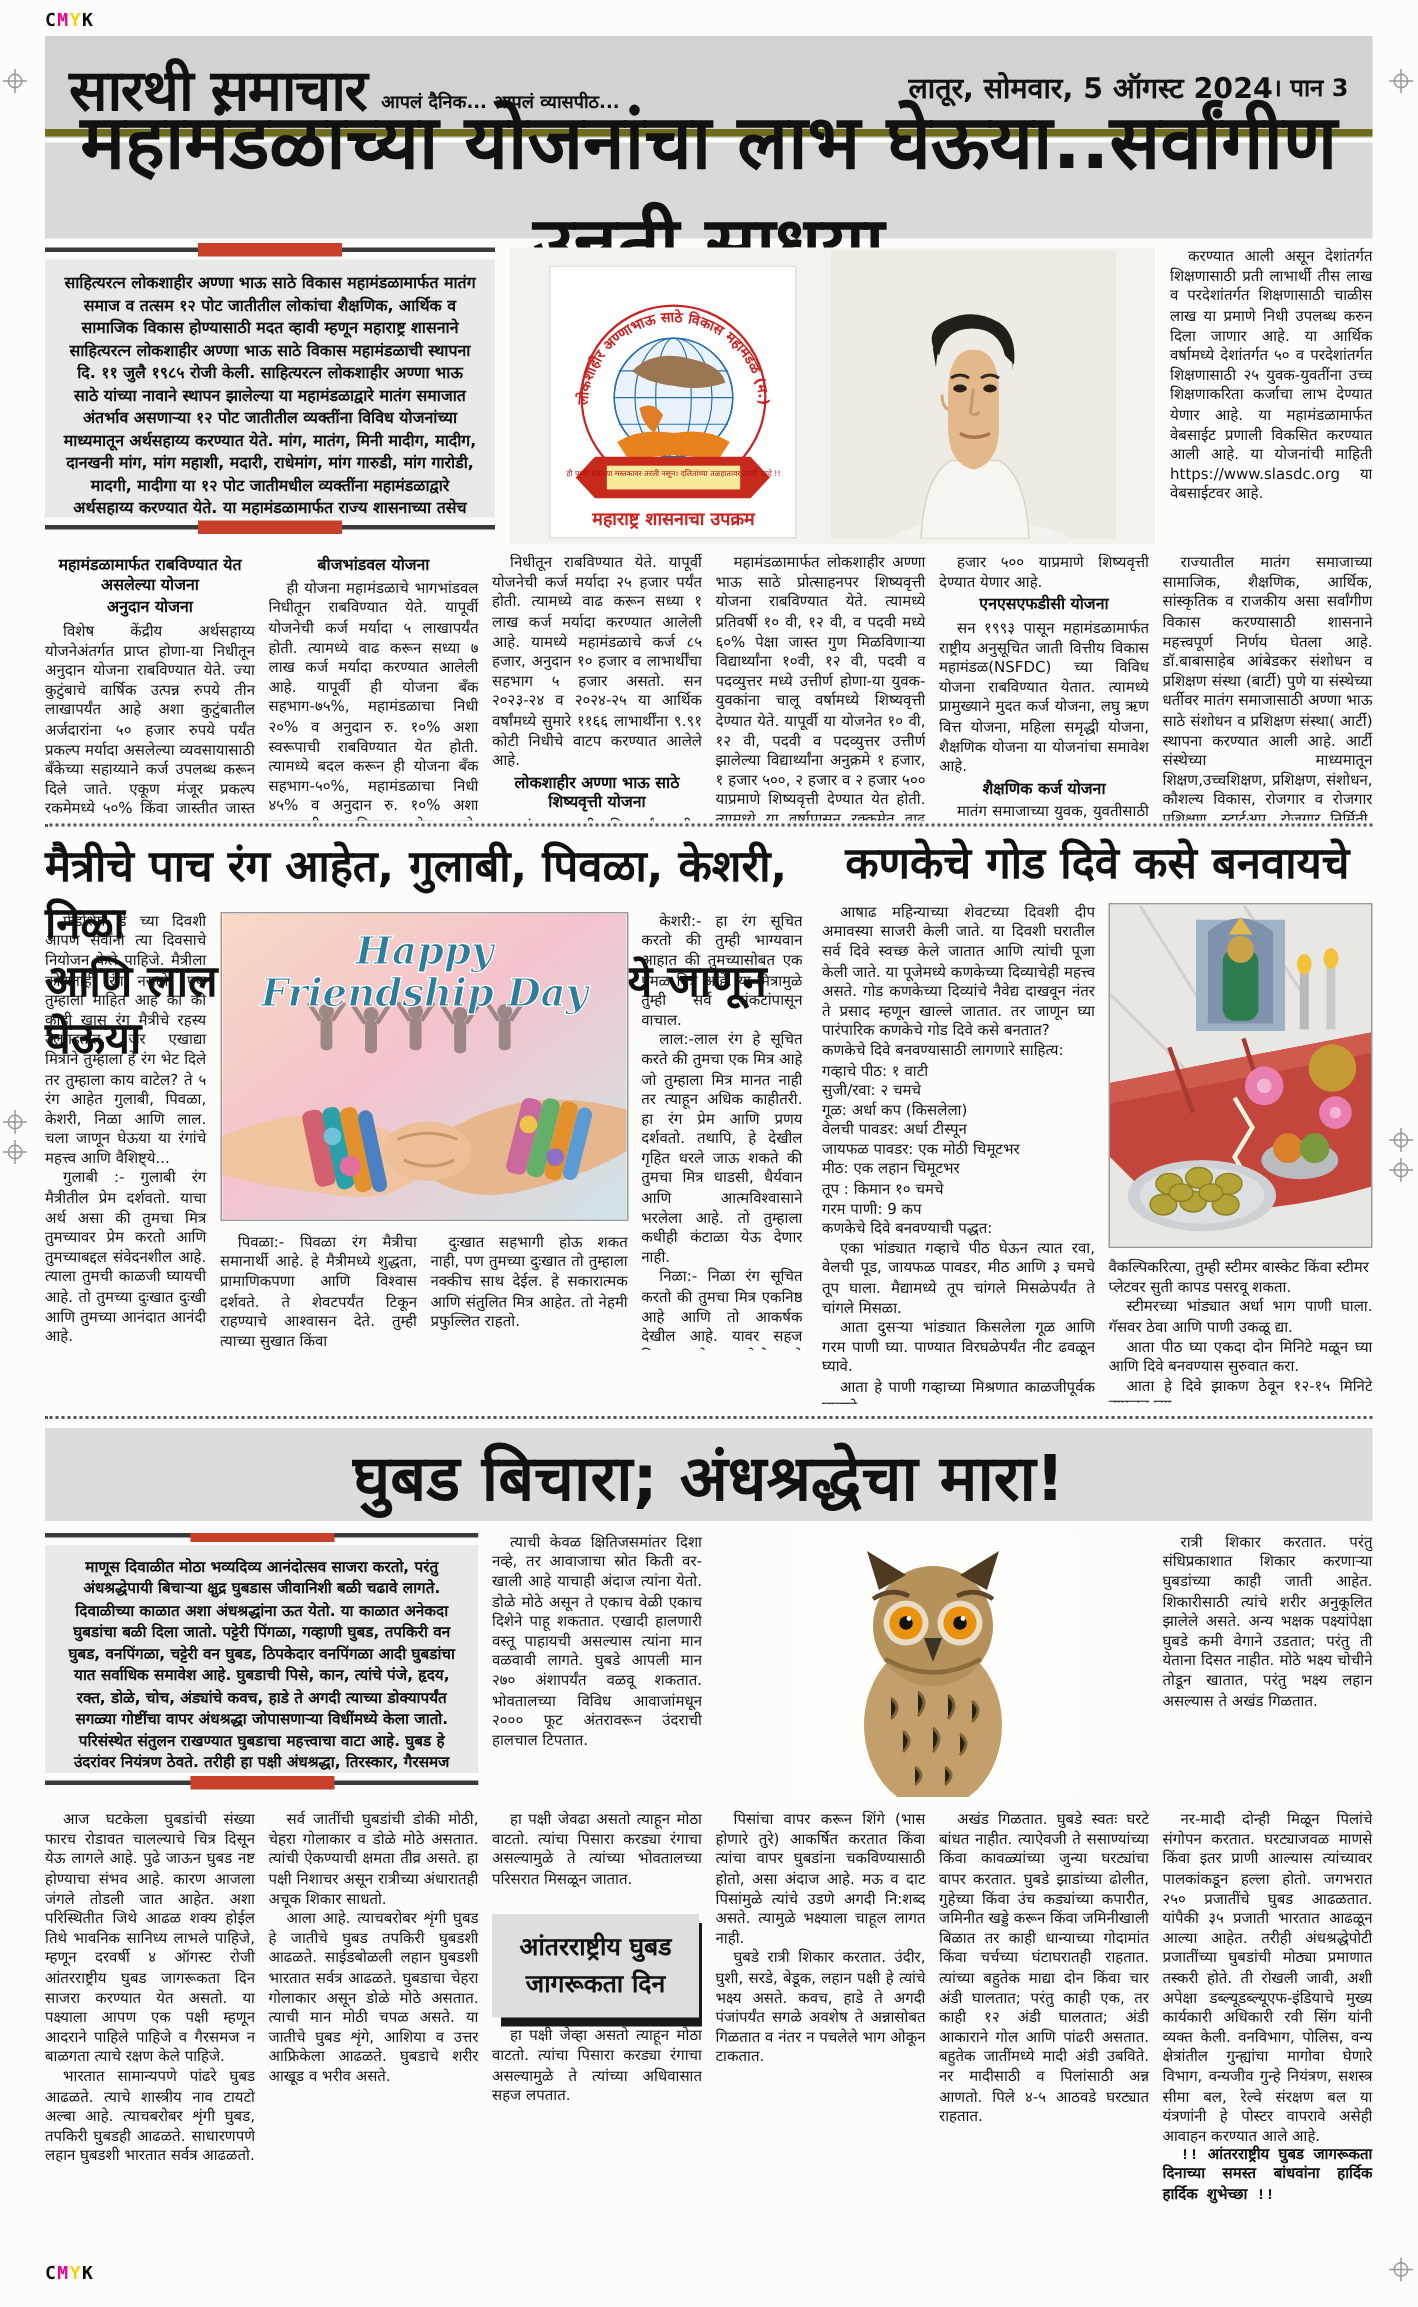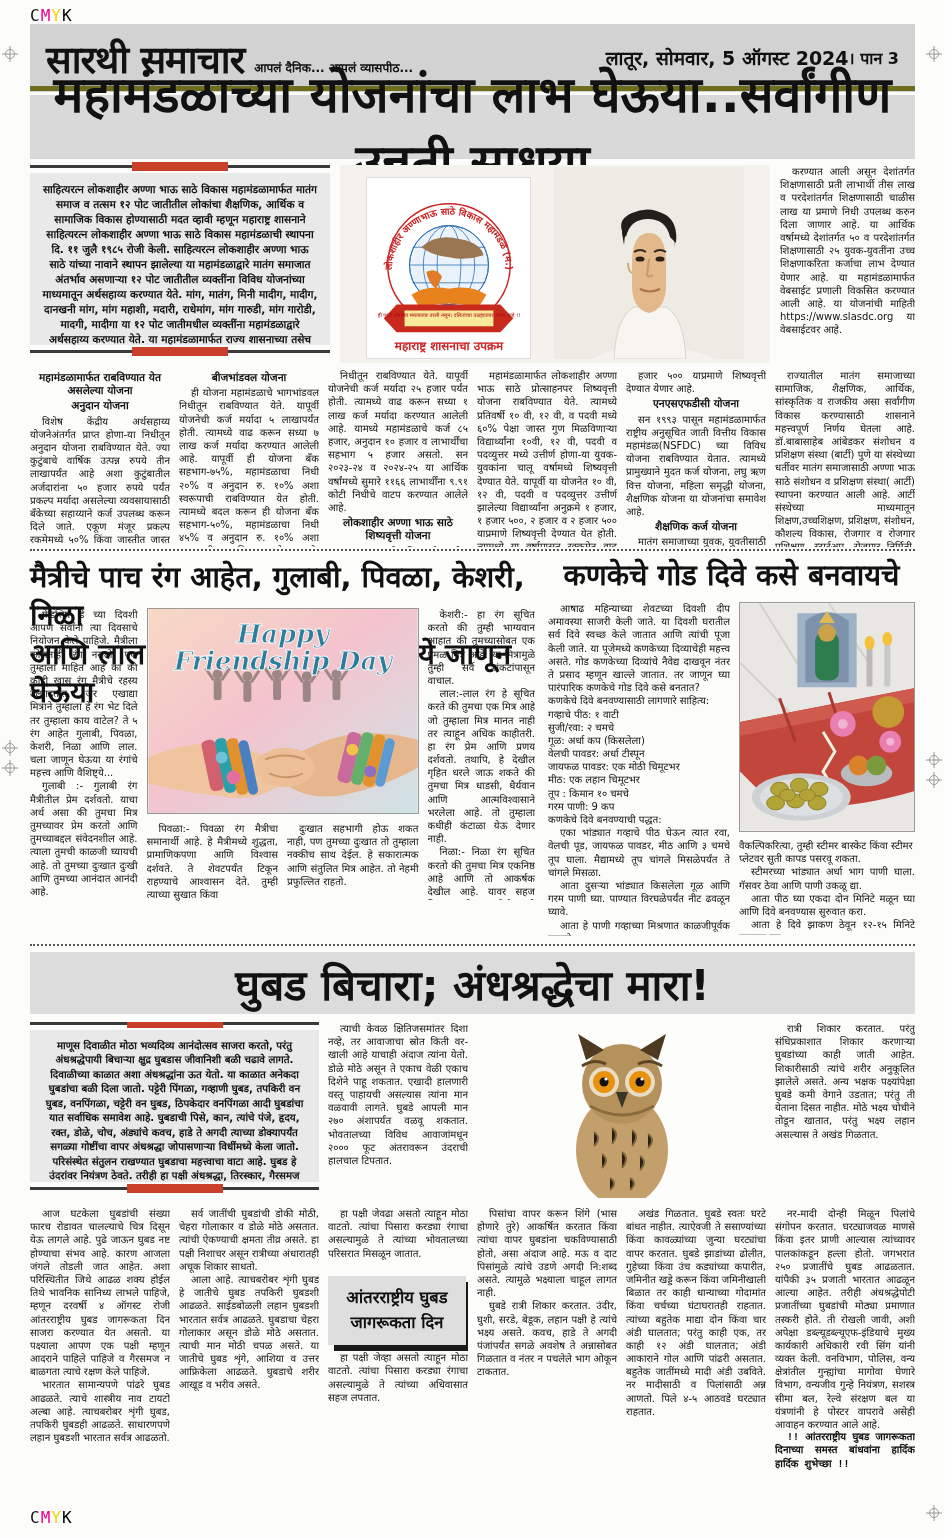--- a/index.html
+++ b/index.html
@@ -1,21 +1,21 @@
 <!DOCTYPE html>
 <html><head>
 <meta charset="utf-8">
 <style>
   *{margin:0;padding:0;box-sizing:border-box;}
   html,body{width:945px;height:1538px;}
   body{position:relative;background:#fcfcfa;font-family:"DejaVu Sans","Liberation Sans",sans-serif;color:#111;overflow:hidden;}
   .abs{position:absolute;}
   
   .regmark{position:absolute;width:16px;height:16px;opacity:.75;}
-  .cmyk{position:absolute;font-size:16px;font-weight:normal;letter-spacing:1px;font-family:"DejaVu Sans Mono",monospace;}.cmyk .m{color:#ec008c;}.cmyk .y{color:#f5d300;}.cmyk .k{color:#000;}
+  .cmyk{position:absolute;font-size:12px;font-weight:bold;letter-spacing:1px;font-family:"DejaVu Sans Mono",monospace;}.cmyk .m{color:#ec008c;}.cmyk .y{color:#f5d300;}.cmyk .k{color:#000;}
   
   .masthead{left:30px;top:24px;width:885px;height:68px;background:#d2d2d2;display:flex;align-items:center;padding:0 16px;}
   .mast-title{font-size:38px;font-weight:bold;letter-spacing:-1px;}
   .mast-tag{font-size:12px;font-weight:bold;margin:18px 0 0 10px;}
   .mast-date{font-size:19px;font-weight:bold;}
   .mast-page{font-size:16px;font-weight:bold;}
   .olive{left:30px;top:86px;width:885px;height:5px;background:#6f6c1d;}
   .band{background:#d9d9d9;display:flex;align-items:center;justify-content:center;text-align:center;}
   .h1band{left:30px;top:95px;width:885px;height:64px;font-size:50px;font-weight:bold;}
   .h4band{left:30px;top:952px;width:885px;height:62px;background:#dcdcdc;font-size:42px;font-weight:bold;}

